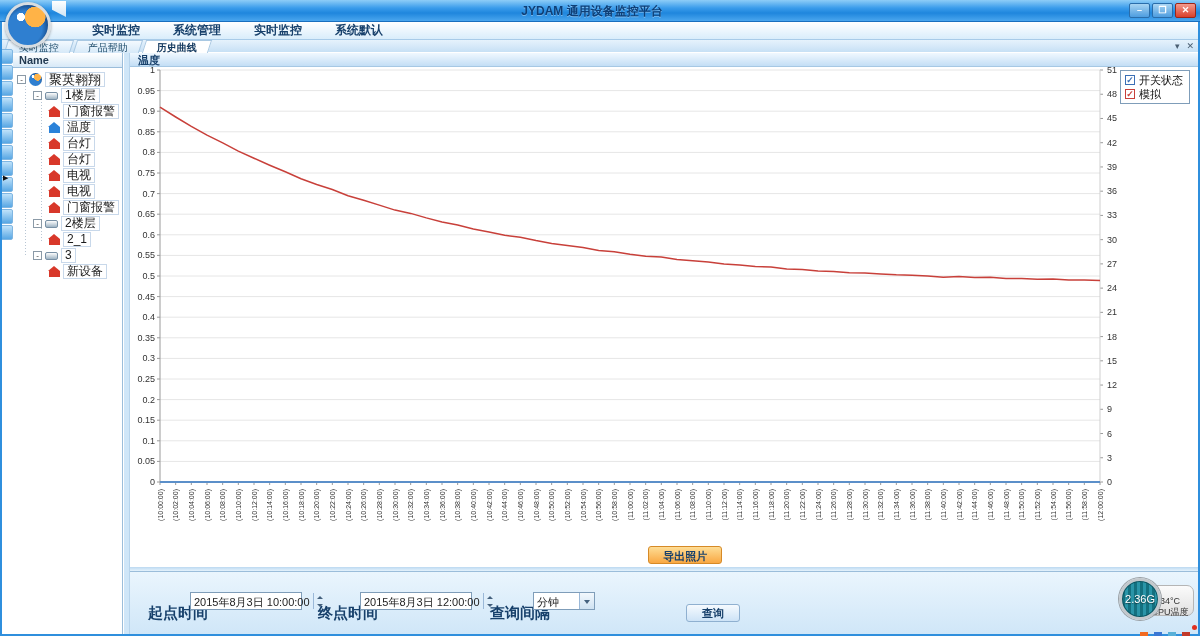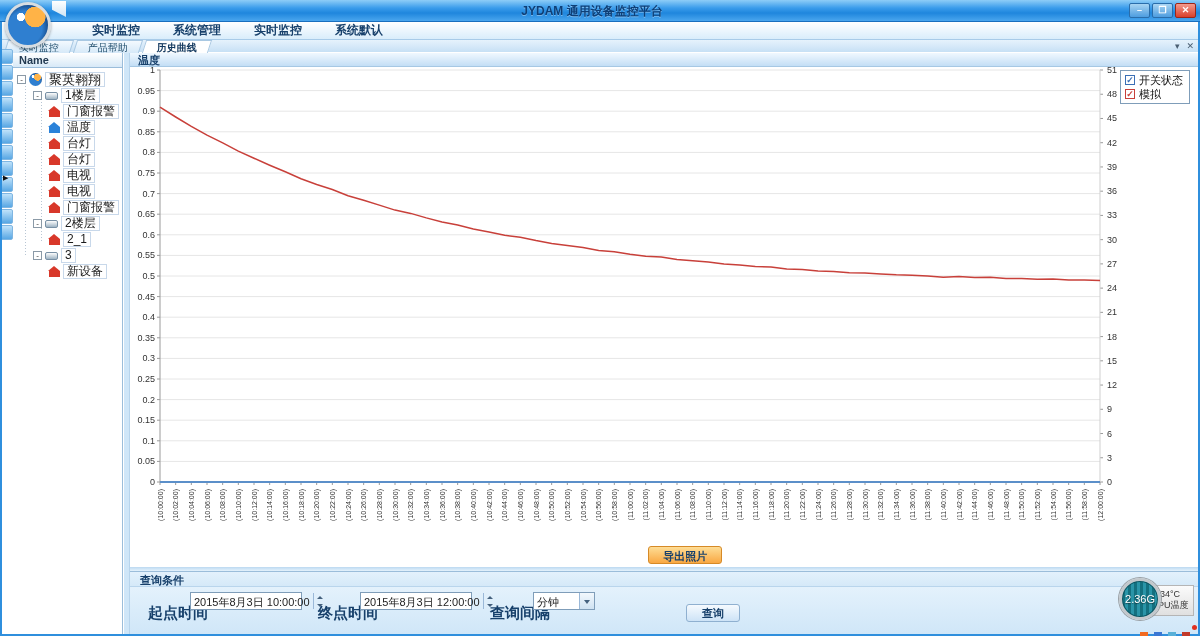--- a/index.html
+++ b/index.html
@@ -126,21 +126,21 @@
     border-left:3px solid transparent;border-right:3px solid transparent;}
   .spin i.up::after{border-bottom:3px solid #44617e;}
   .spin i.dn::after{border-top:3px solid #44617e;}
   .ddbtn{width:15px;border-left:1px solid #9ab8d8;background:linear-gradient(180deg,#f2f8fd,#cfe2f2);position:relative;}
   .ddbtn::after{content:'';position:absolute;left:4px;top:7px;border-left:3.5px solid transparent;
     border-right:3.5px solid transparent;border-top:4px solid #44617e;}
   .query-btn{position:absolute;left:556px;top:0;width:54px;height:18px;
     background:linear-gradient(180deg,#f5fafe,#cde3f6);border:1px solid #8fb0d0;border-radius:3px;
     font-size:11px;font-weight:bold;color:#17406b;margin-top:12px;}
   .cpupill{position:absolute;right:4px;top:13px;width:48px;height:31px;border:1px solid #b5b5b5;
-    border-radius:0;background:linear-gradient(180deg,#fbfbfb,#e0e0e0);text-align:center;padding-top:3px;}
+    border-radius:7px;background:linear-gradient(180deg,#fbfbfb,#e0e0e0);text-align:center;padding-top:10px;}
   .cpupill .l1{font-size:9px;color:#333;}
   .cpupill .l2{font-size:9px;color:#333;}
   .gauge{position:absolute;right:37px;top:6px;width:42px;height:42px;border-radius:50%;
     border:3px solid #c3c8cc;box-shadow:0 0 0 1px #9aa0a5, inset 0 0 0 1px #0d5460;
     background:repeating-linear-gradient(90deg,#14707f 0 3px,#2a95a8 3px 6px);
     display:flex;align-items:center;justify-content:center;z-index:4;}
   .gauge span{font-size:11px;font-weight:normal;color:#fff;text-shadow:0 1px 1px rgba(0,0,0,.5);}
 
   
   .edge{position:absolute;background:#2f8fdd;z-index:40;}
@@ -511,21 +511,20 @@
               <span class="legend-check" style="border-color: rgb(200, 64, 58); color: rgb(200, 64, 58);">✓</span>
               <span class="legend-label">模拟</span>
             </div>
           </div>
         <button class="export-btn">导出照片</button>
       </div>
 
       <div class="sep"></div>
 
       <div class="querypanel">
-        <div class="qheader">查询条件</div>
         <div class="qrow">
           <span class="qlabel" style="left:18px">起点时间</span>
           <div class="qinput" style="left:60px;width:112px">
             <span class="qval">2015年8月3日 10:00:00</span>
             <span class="spin">
                 <i class="up"></i>
                 <i class="dn"></i>
               </span>
           </div>
           <span class="qlabel" style="left:188px">终点时间</span>

